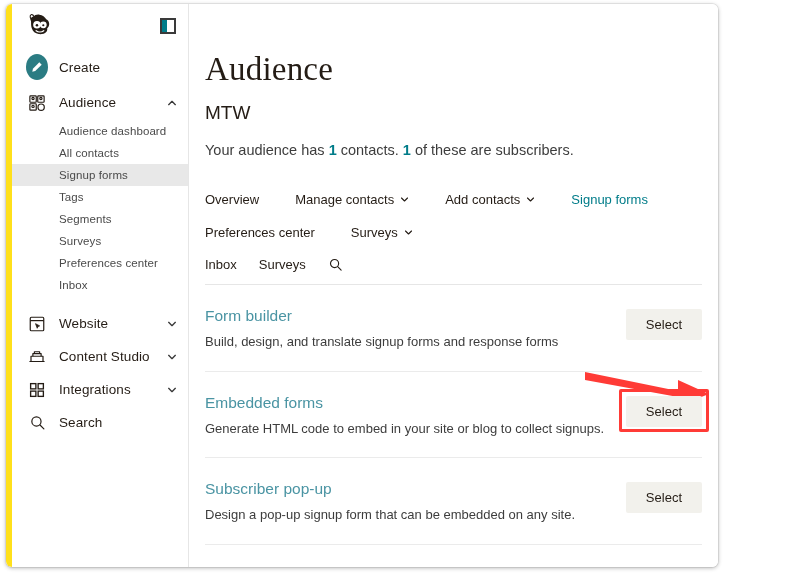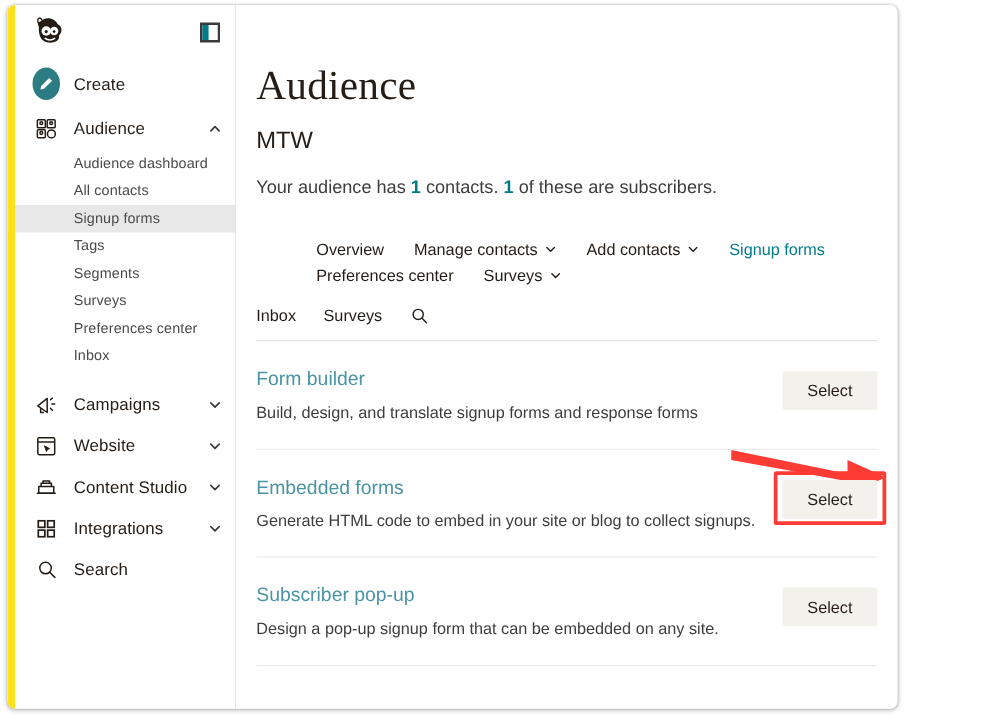--- a/index.html
+++ b/index.html
@@ -136,22 +136,21 @@
     color: #3d3d3d;
     margin: 18px 0 0 0;
   }
   .aud-stats .num { color: #007c89; font-weight: 700; }
 
   .tabs-row {
     display: flex;
     align-items: center;
     margin-top: 31px;
     flex-wrap: wrap;
-    gap: 0;
-    margin-left: 48px;
+    gap: 12px;
   }
   .tab {
     font-size: 13px;
     color: #241c15;
     margin-right: 24px;
     display: flex;
     align-items: center;
     cursor: pointer;
     white-space: nowrap;
     padding: 3px 0;
@@ -307,35 +306,20 @@
         <div class="sub-item">
             <span>Preferences center</span>
           </div>
         <div class="sub-item">
             <span>Inbox</span>
           </div>
       </div>
 
       <div class="nav-gap"></div>
 
-      <div class="nav-item">
-        <span class="ic">
-          <svg width="18" height="18" viewBox="0 0 24 24" fill="none" stroke="#241c15" stroke-width="1.6" stroke-linejoin="round">
-            <path d="M3 13l10-8v15z"></path>
-            <path d="M6 15.5v4.5h3.5"></path>
-            <path d="M16.5 6.5l2-2M18 11h3M16.5 15.5l2 2" stroke-linecap="round"></path>
-          </svg>
-        </span>
-        <span class="lbl">Campaigns</span>
-        <span class="chev">
-          <svg width="10" height="10" viewBox="0 0 12 12">
-              <path d="M2 4l4 4 4-4" stroke="#3a3a3a" stroke-width="1.6" fill="none" stroke-linecap="round" stroke-linejoin="round"></path>
-            </svg>
-        </span>
-      </div>
 
 
       <div class="nav-item">
         <span class="ic">
           <svg width="18" height="18" viewBox="0 0 24 24" fill="none" stroke="#241c15" stroke-width="1.6">
             <rect x="3" y="3" width="18" height="18" rx="1.5"></rect>
             <path d="M3 7.5h18"></path>
             <path d="M10 11.5l5.5 3-2.2.9-1 2.3z" fill="#241c15" stroke-width="1"></path>
           </svg>
         </span>

